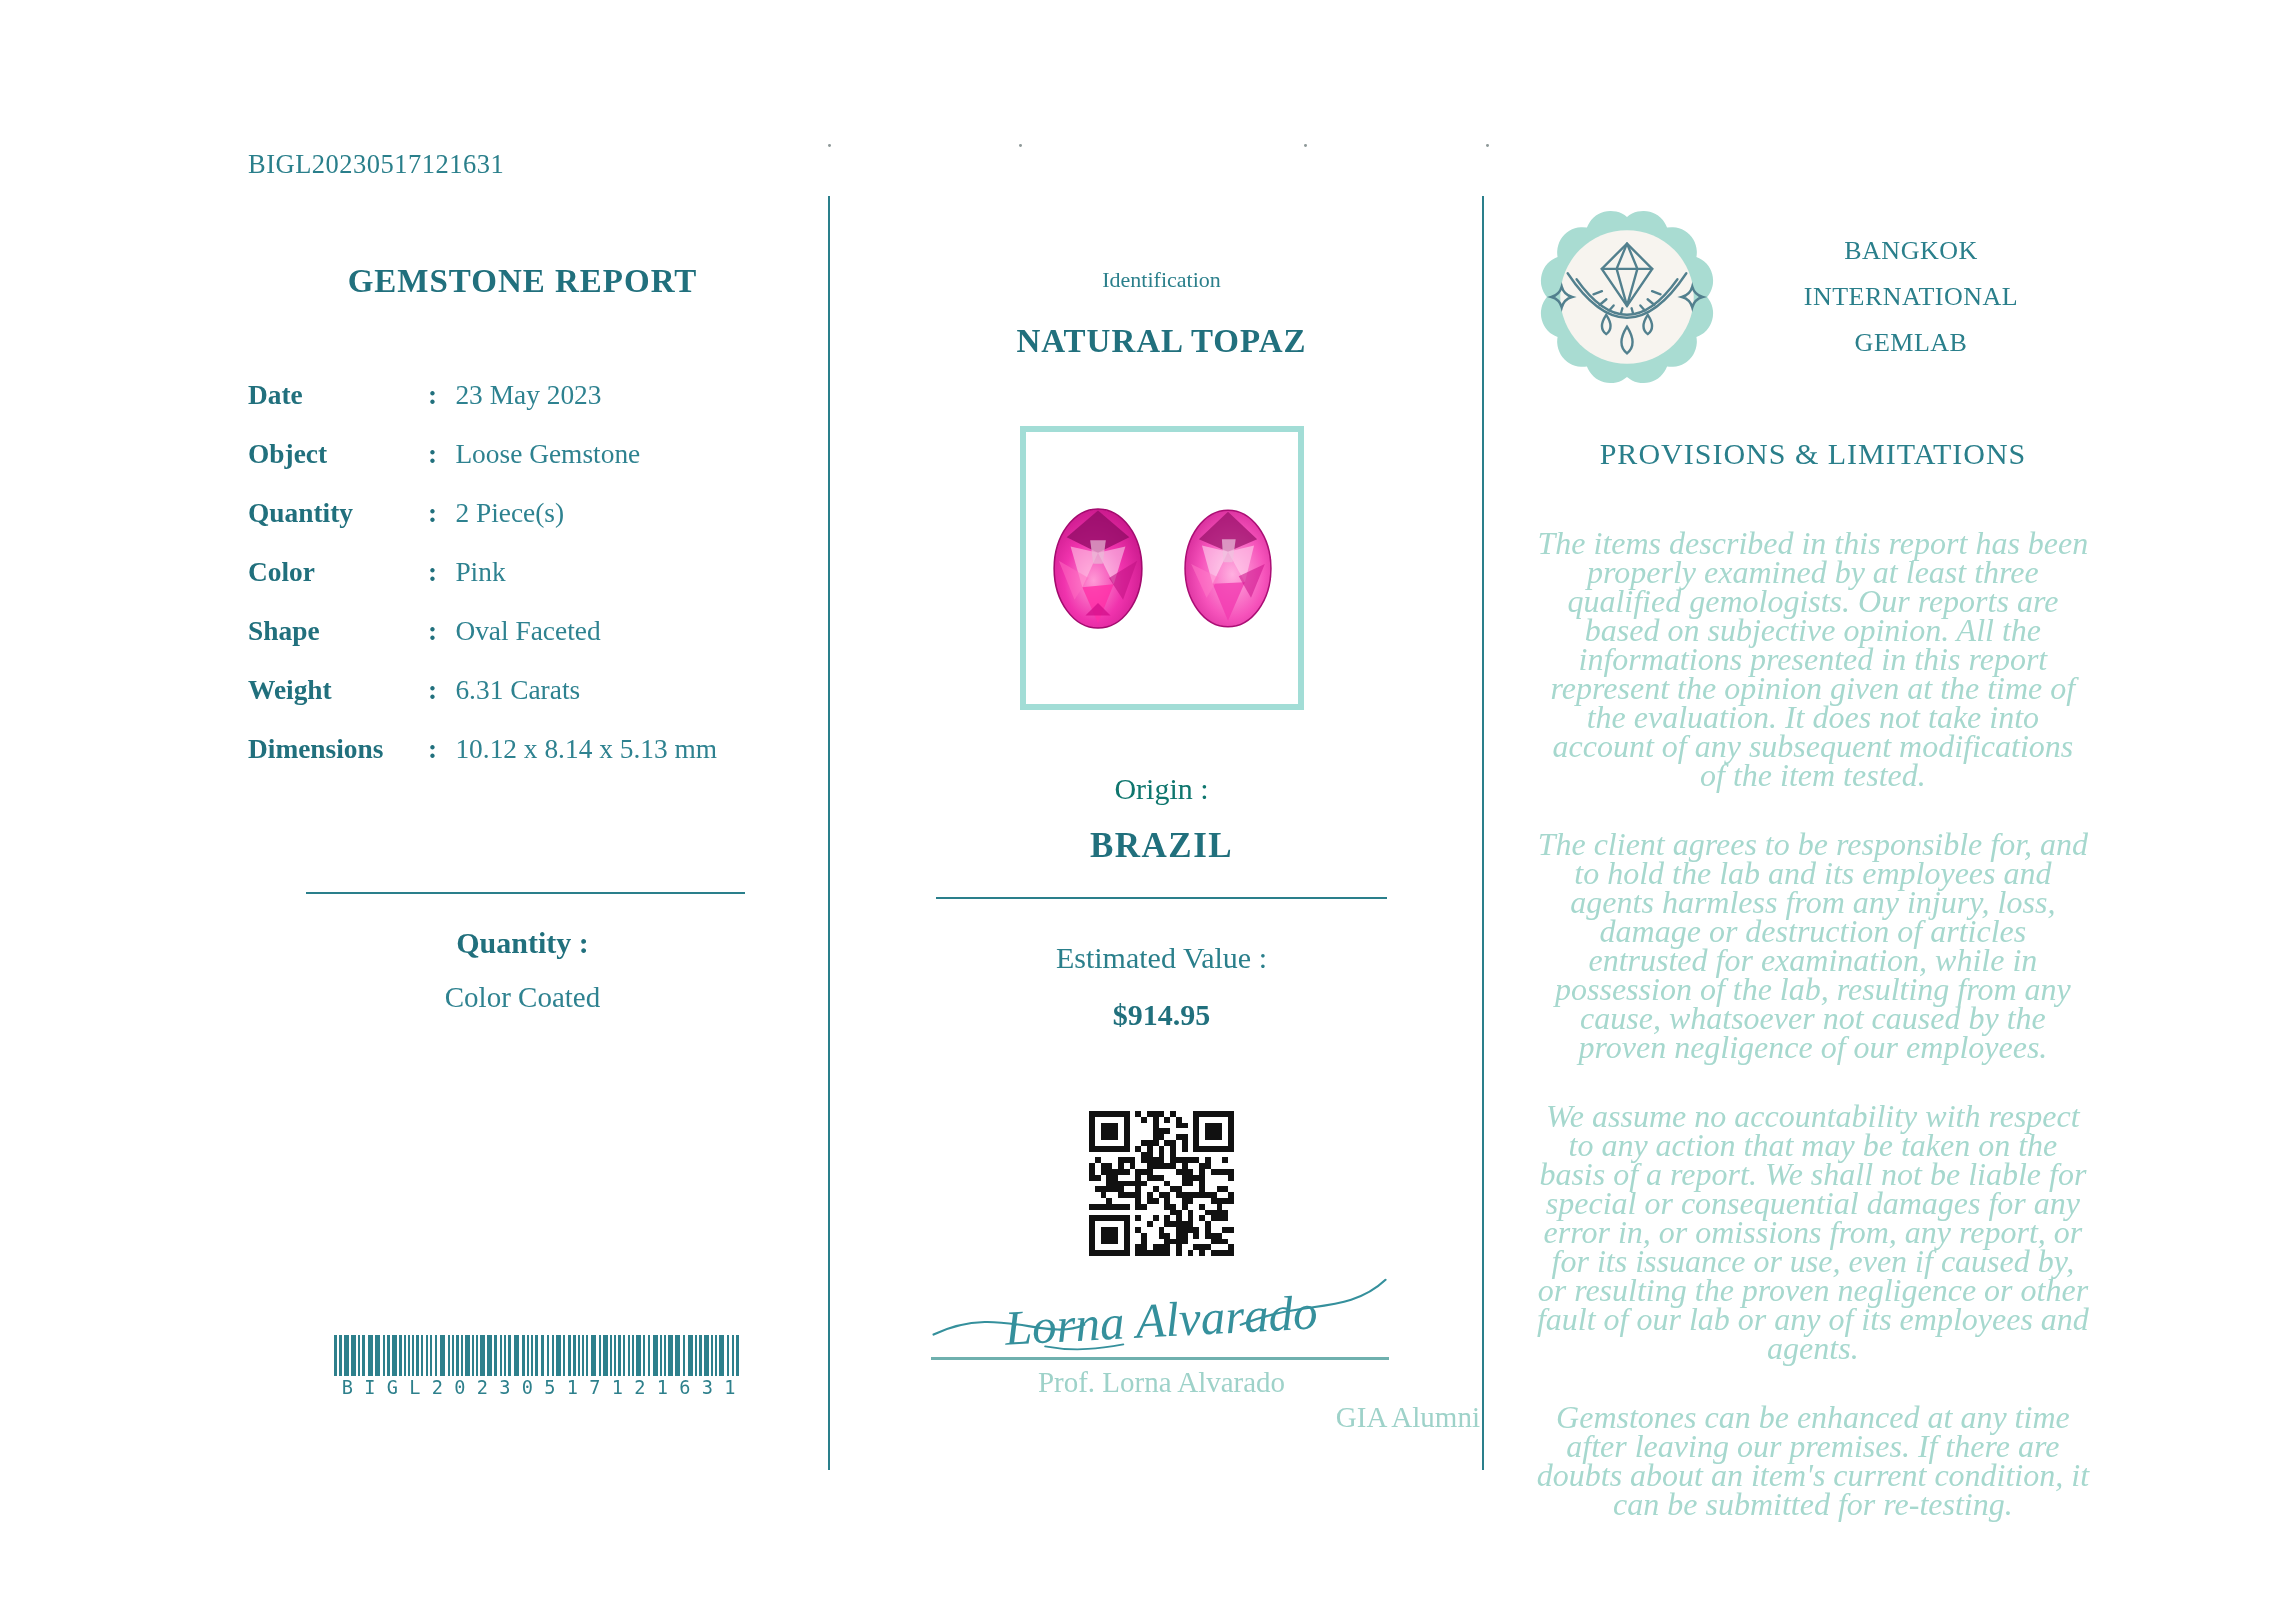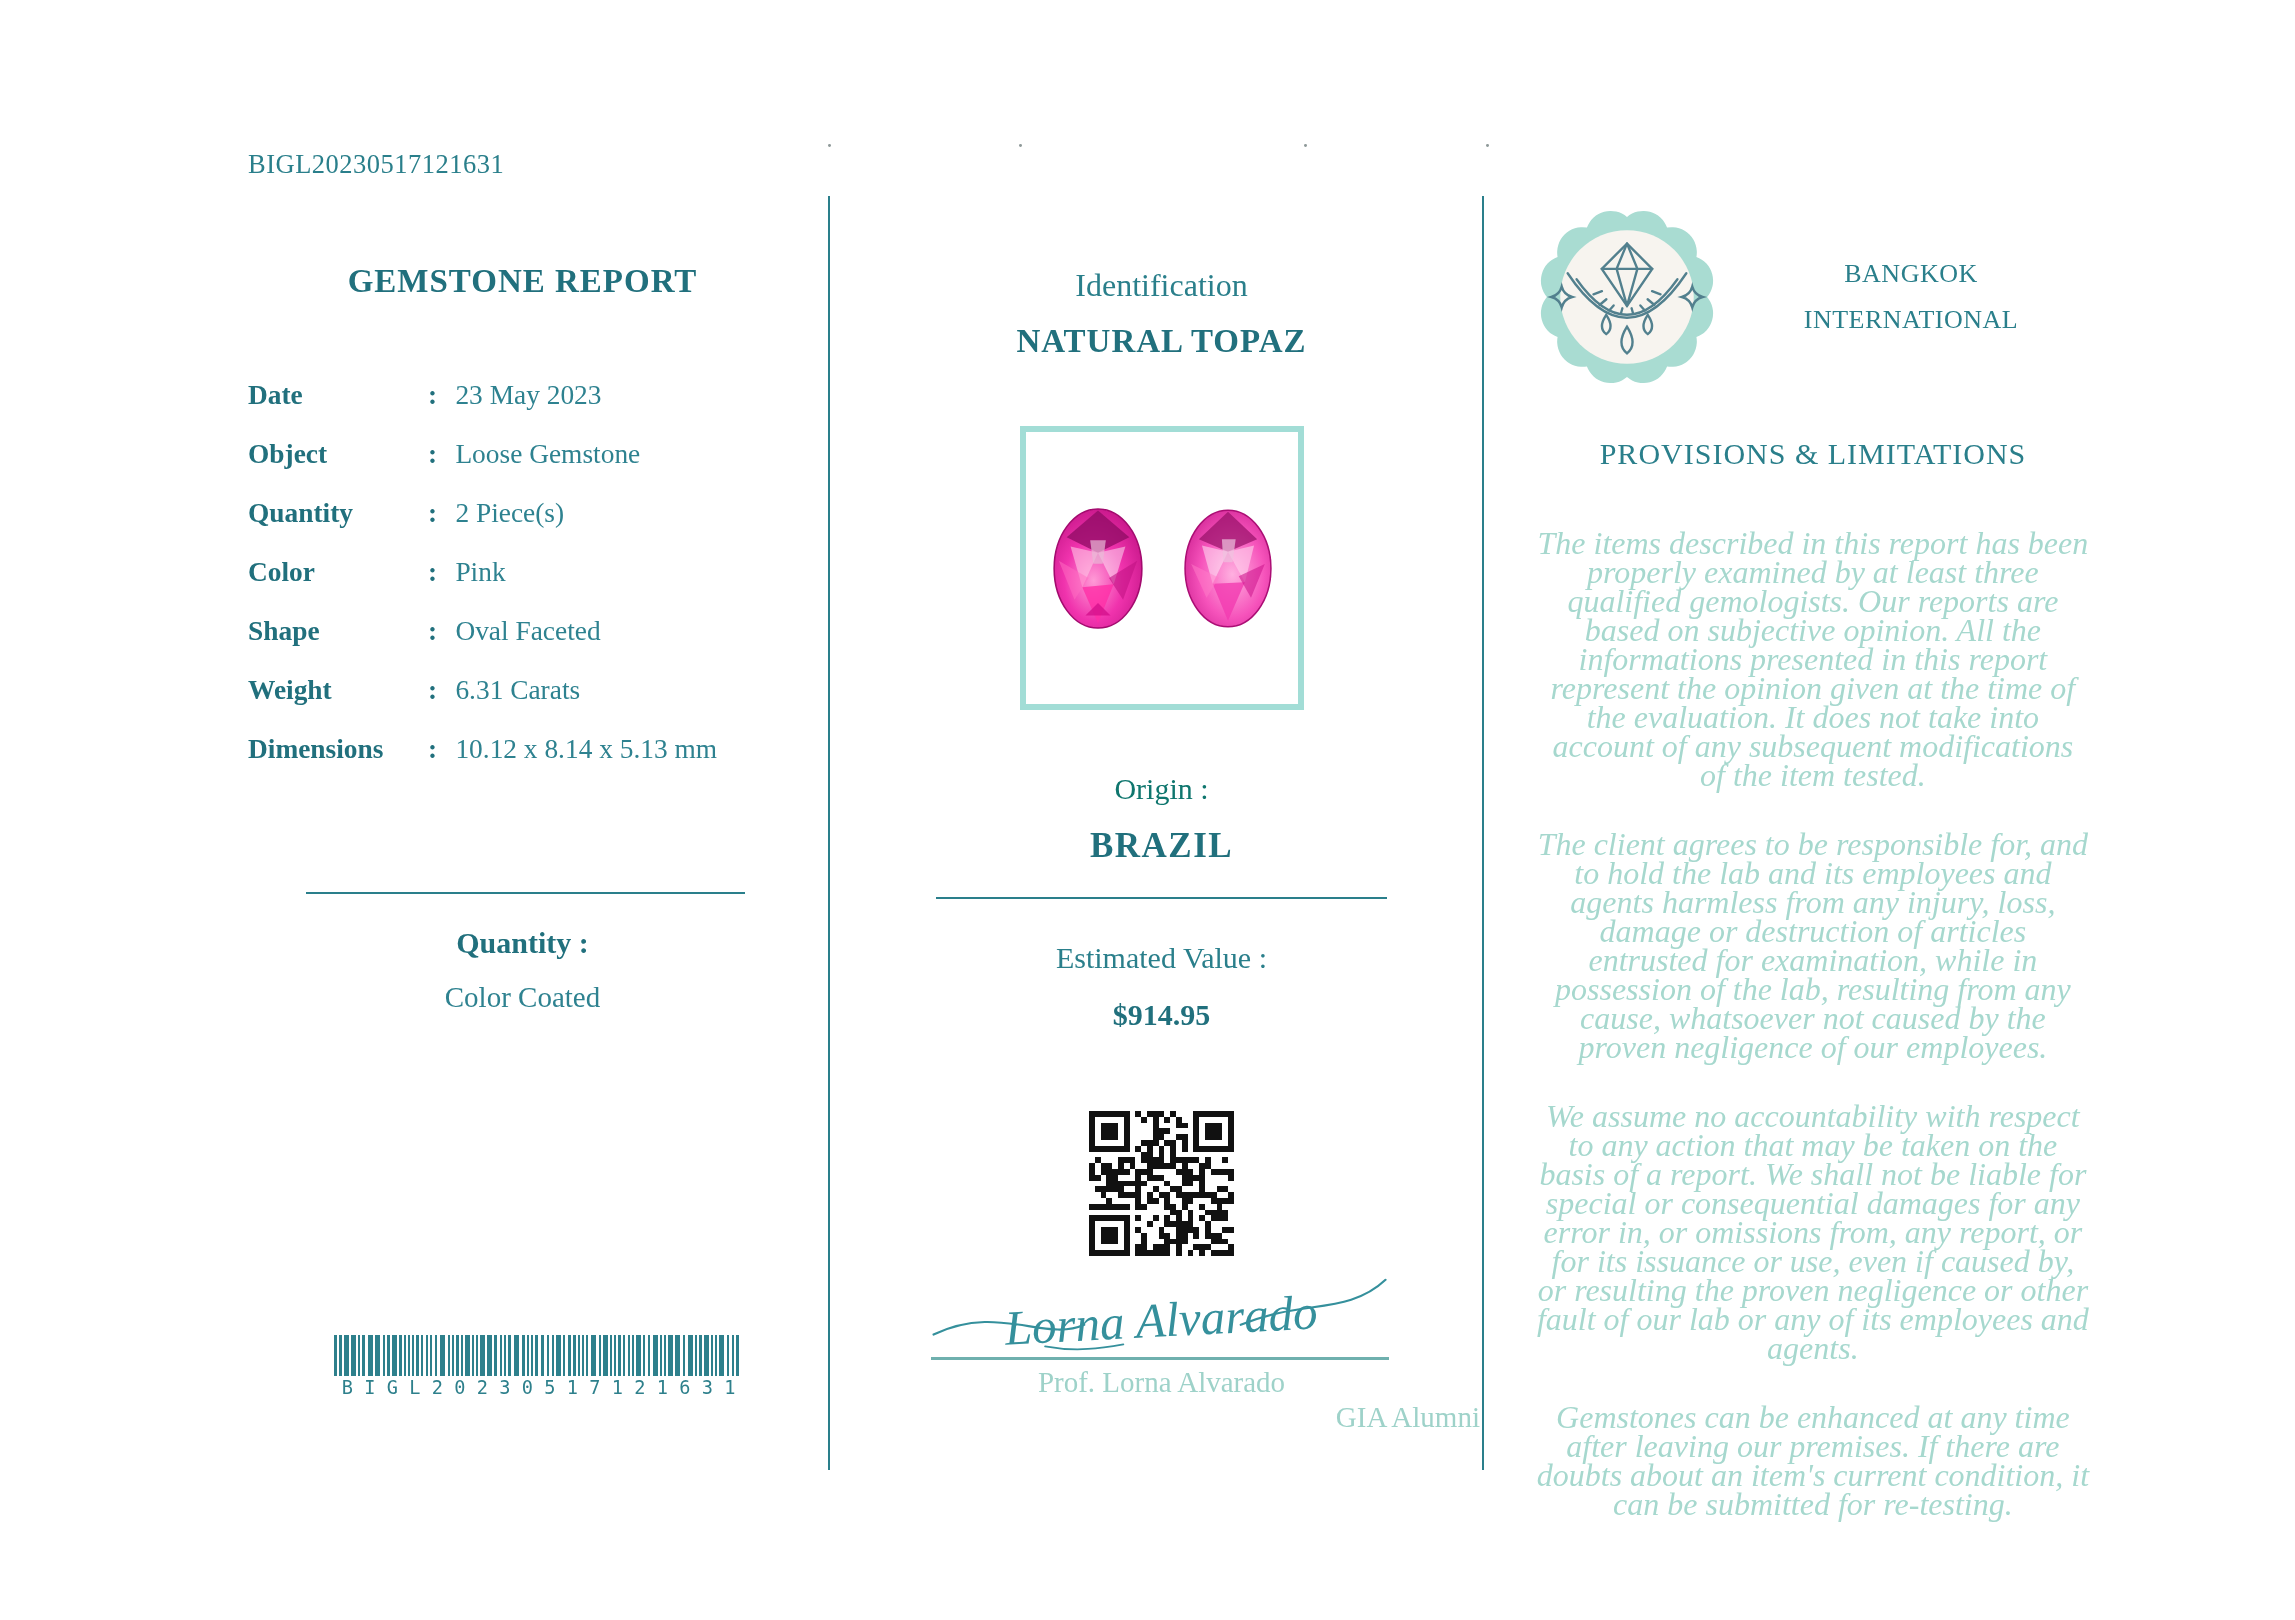--- a/index.html
+++ b/index.html
@@ -29,21 +29,21 @@
   .comments-value { position:absolute; left:0; top:981px; width:100%; text-align:center;
                     font-size:29px; color:#2e8290; }
   .barcode-wrap { position:absolute; left:86px; top:1335px; width:408px; }
   .barcode-bars { display:flex; align-items:stretch; height:41px; overflow:hidden; }
   .barcode-bars div { background:#2e808c; height:41px; flex:none; }
   .barcode-text { margin-top:1px; font-family:"DejaVu Sans Mono","Liberation Mono",monospace;
                   font-size:18.6px; color:#2e808c; letter-spacing:11.3px; white-space:nowrap; padding-left:7.8px; }
 
   
   .mid-col { position:absolute; left:843px; top:0; width:637px; }
-  .ident-heading { position:absolute; top:267px; width:100%; text-align:center; font-size:32px; color:#2a7f8b; }
+  .ident-heading { position:absolute; top:267px; width:100%; text-align:center; font-size:22px; color:#2a7f8b; }
   .ident-value   { position:absolute; top:323px; width:100%; text-align:center; font-size:33px;
                    font-weight:bold; color:#21707d; letter-spacing:1px; }
   .gem-frame { position:absolute; left:177px; top:426px; width:284px; height:284px;
                border:6.9px solid #a2ddd6; background:#ffffff; display:flex; align-items:center;
                justify-content:center; gap:37px; }
   .mid-hr  { position:absolute; left:93px; width:451px; height:2px; background:#2a7f8b; }
   .origin-label { position:absolute; top:772px; width:100%; text-align:center; font-size:30px; color:#0f766e; }
   .origin-value { position:absolute; top:826px; width:100%; text-align:center; font-size:35px;
                   font-weight:bold; color:#21707d; letter-spacing:1.5px; }
   .est-label { position:absolute; top:941px; width:100%; text-align:center; font-size:30px; color:#2a7f8b; }
@@ -628,20 +628,21 @@
           <path d="M46 72 c4 6 4 10 0 13 c-4 -3 -4 -7 0 -13 Z"></path>
           <path d="M74 72 c4 6 4 10 0 13 c-4 -3 -4 -7 0 -13 Z"></path>
           <path d="M60 80 c5 8 5 14 0 18 c-5 -4 -5 -10 0 -18 Z"></path>
           <path d="M16 53 q1.5 5.5 7 7 q-5.5 1.5 -7 7 q-1.5 -5.5 -7 -7 q5.5 -1.5 7 -7 Z"></path>
           <path d="M104 53 q1.5 5.5 7 7 q-5.5 1.5 -7 7 q-1.5 -5.5 -7 -7 q5.5 -1.5 7 -7 Z"></path>
         </g>
       </svg>
       <div class="lab-name">
         <div>BANGKOK</div>
         <div>INTERNATIONAL</div>
+        <div>GEMLAB</div>
       </div>
     </div>
 
     <div class="prov-title">PROVISIONS &amp; LIMITATIONS</div>
 
     <div class="prov-paras">
       <p>The items described in this report has been properly examined by at least three qualified gemologists. Our reports are based on subjective opinion. All the informations presented in this report represent the opinion given at the time of the evaluation. It does not take into account of any subsequent modifications of the item tested.</p>
       <p>The client agrees to be responsible for, and to hold the lab and its employees and agents harmless from any injury, loss, damage or destruction of articles entrusted for examination, while in possession of the lab, resulting from any cause, whatsoever not caused by the proven negligence of our employees.</p>
       <p>We assume no accountability with respect to any action that may be taken on the basis of a report. We shall not be liable for special or consequential damages for any error in, or omissions from, any report, or for its issuance or use, even if caused by, or resulting the proven negligence or other fault of our lab or any of its employees and agents.</p>
       <p>Gemstones can be enhanced at any time after leaving our premises. If there are doubts about an item's current condition, it can be submitted for re-testing.</p>

